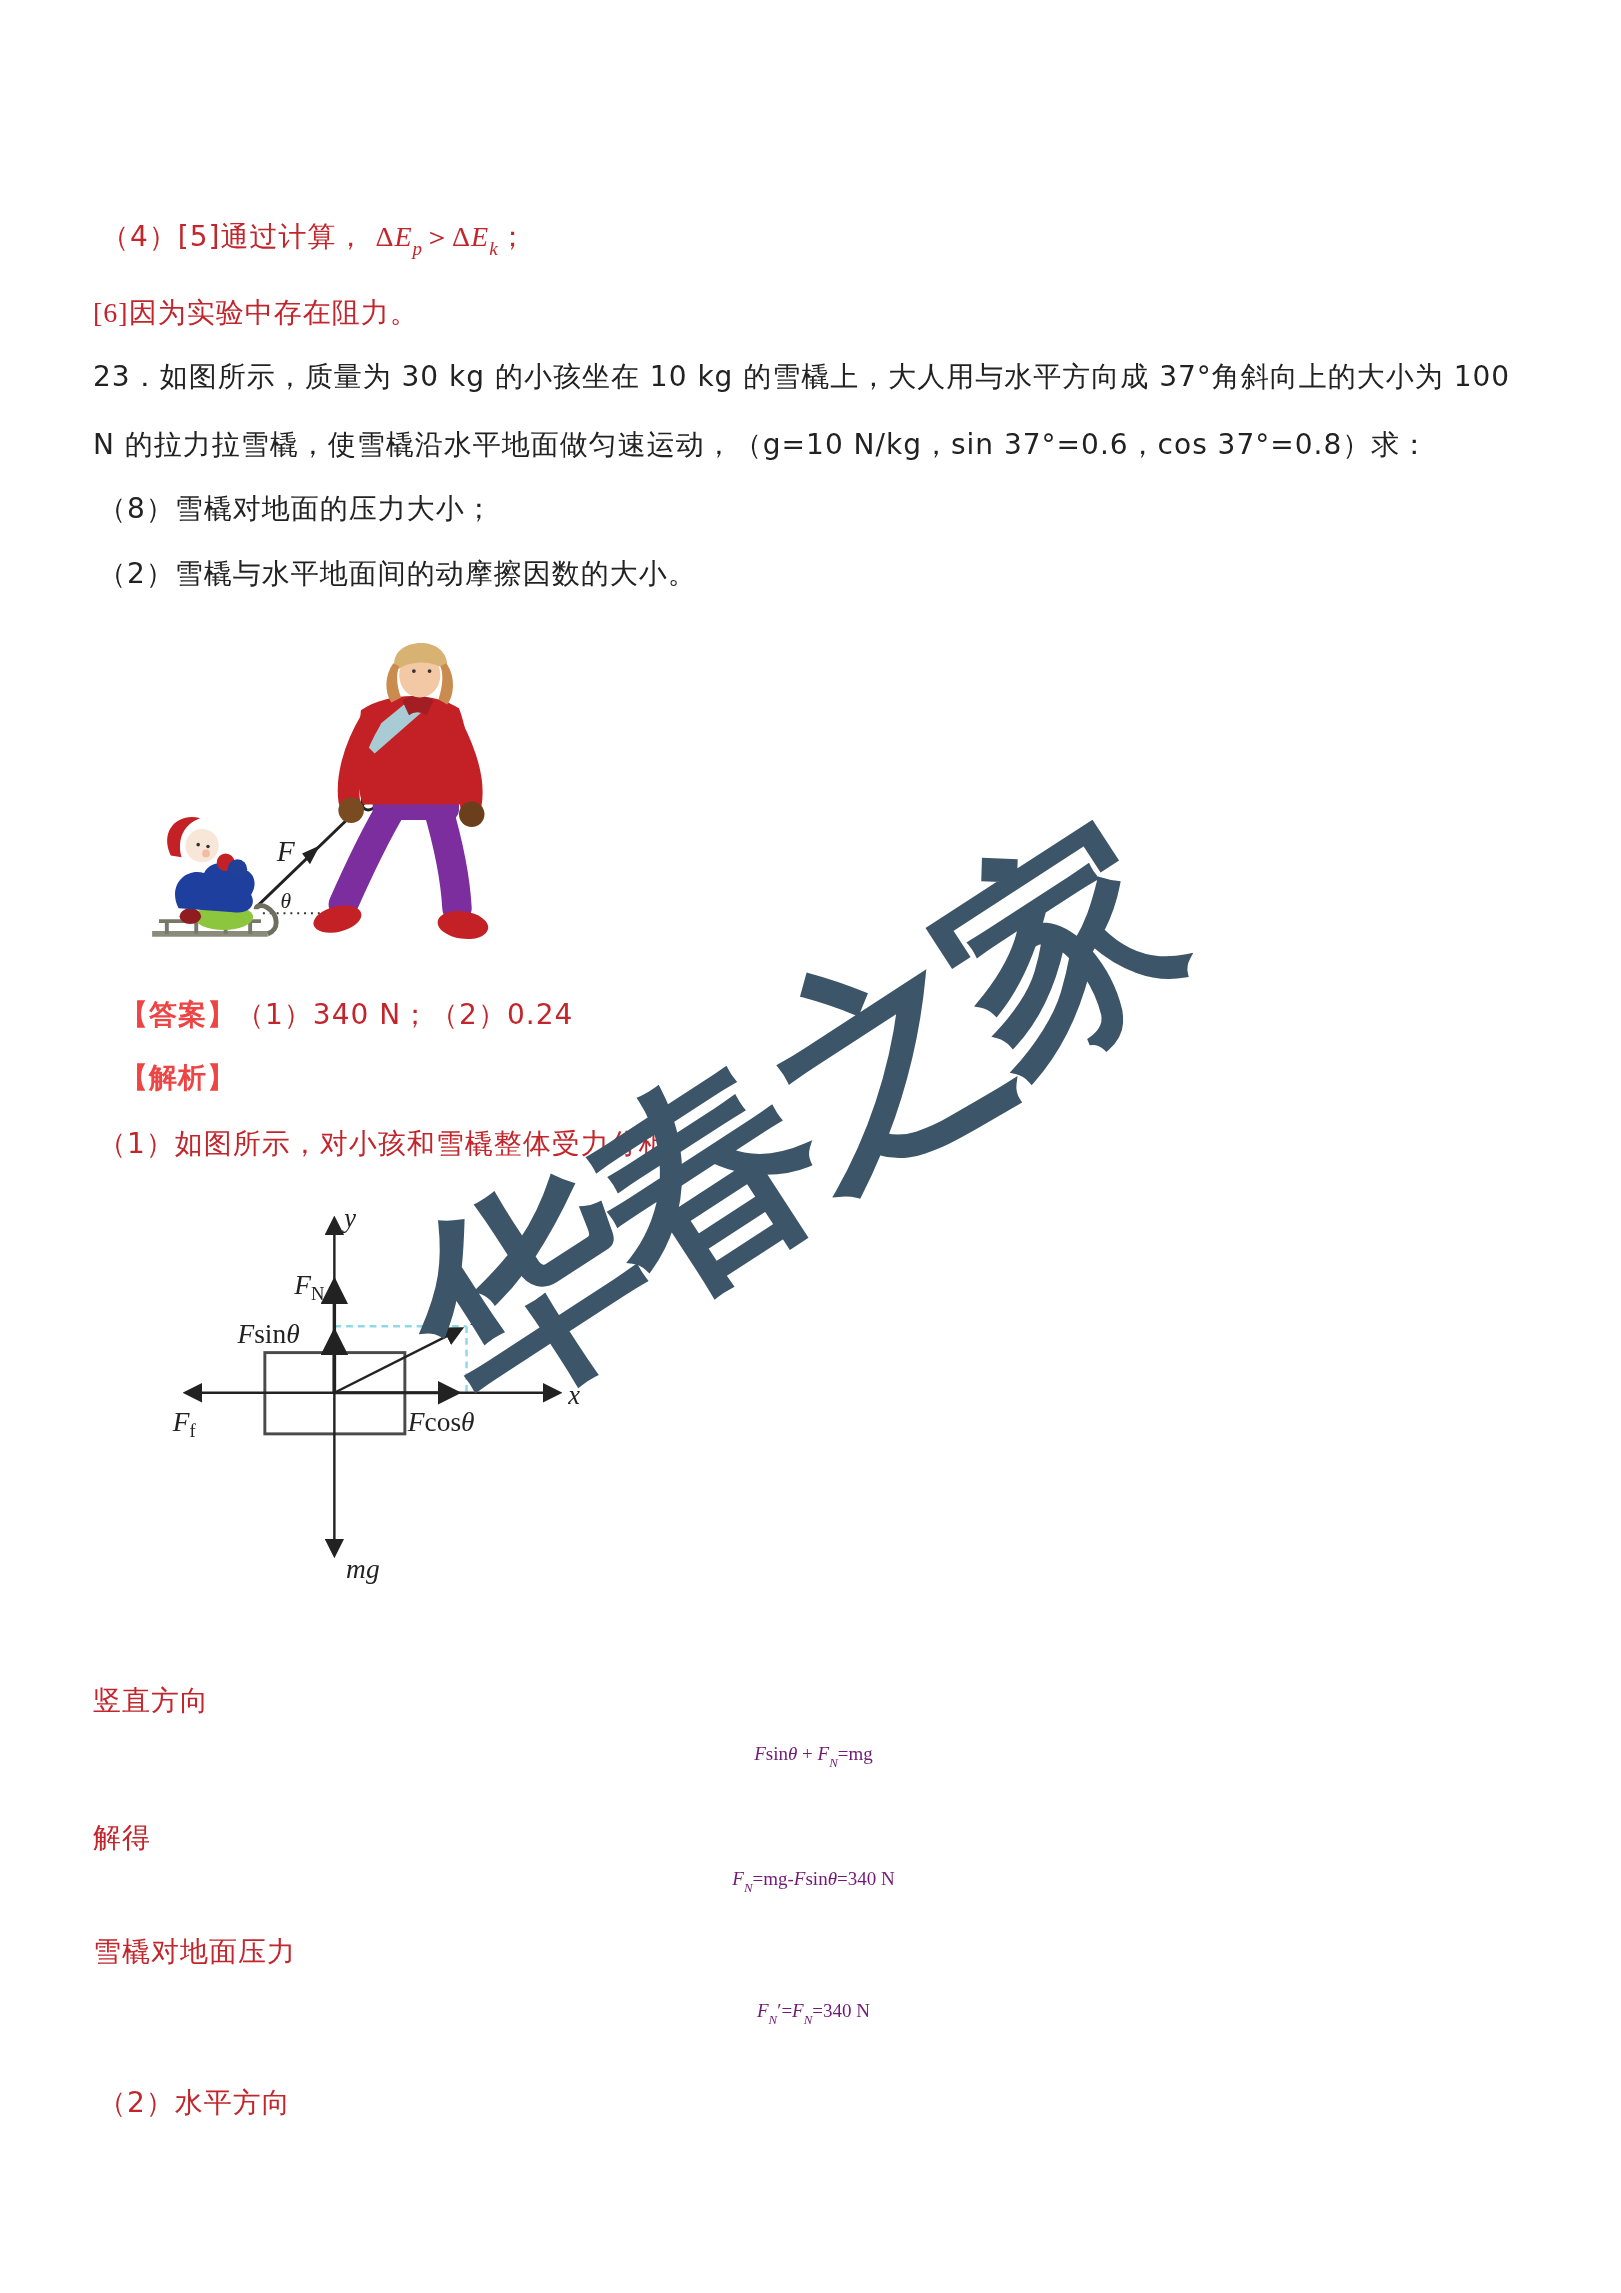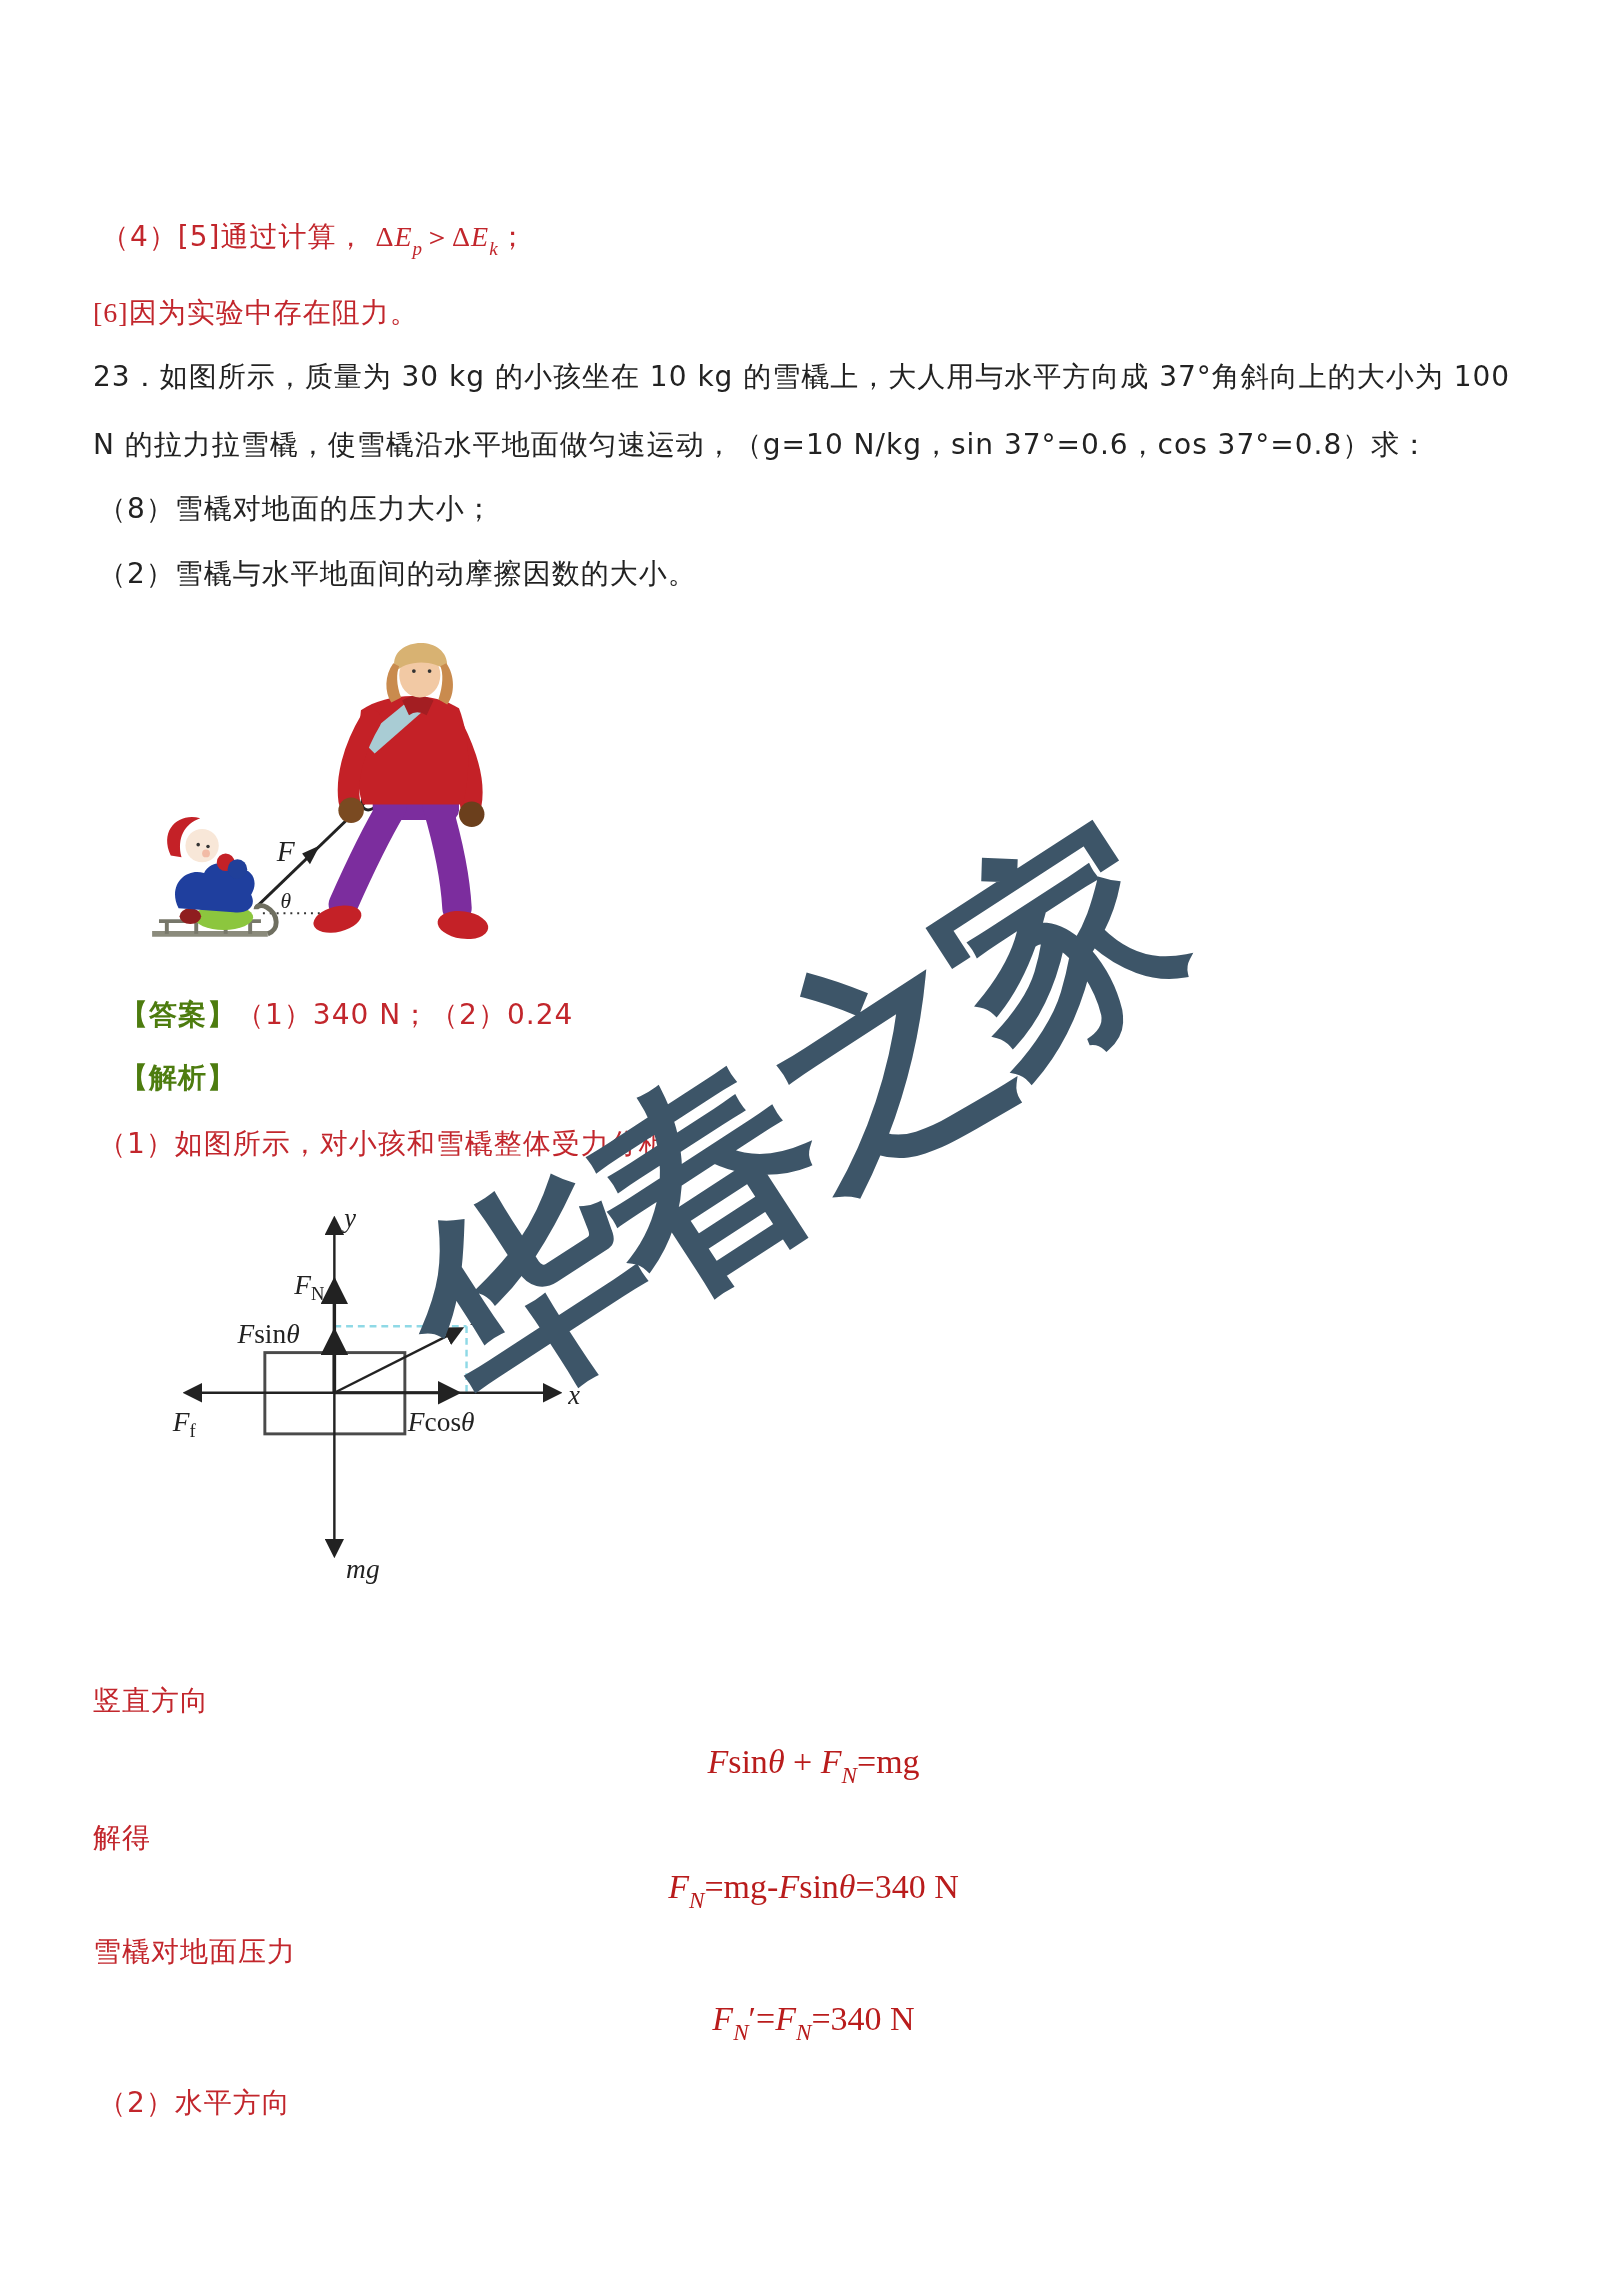--- a/index.html
+++ b/index.html
@@ -1,26 +1,26 @@
 <!DOCTYPE html>
 <html><head>
 <meta charset="utf-8">
 <style>
   html,body{margin:0;padding:0;background:#ffffff;}
   .page{position:relative;width:1621px;height:2294px;background:#ffffff;overflow:hidden;
         font-family:"DejaVu Sans",sans-serif;}
   .abs{position:absolute;}
   .cn{font-size:28px;color:#222222;letter-spacing:1px;}
   .red{color:#c2262c;}
-  .tag{color:#4d7c0f;font-weight:bold;}
+  .tag{color:#ef4444;font-weight:bold;}
   .fm{font-family:"Liberation Serif",serif;}
   .fm i{font-style:italic;font-family:"Liberation Serif",serif;}
   .fm sub{font-size:0.68em;position:relative;top:2px;font-style:italic;}
-  .fline{position:absolute;left:88px;width:1451px;text-align:center;font-size:34px;
-         color:#b91c1c;font-family:"Liberation Serif",serif;}
+  .fline{position:absolute;left:88px;width:1451px;text-align:center;font-size:19px;
+         color:#701a75;font-family:"Liberation Serif",serif;}
   .fline i{font-style:italic;}
   .fline sub{font-size:0.68em;position:relative;top:2px;font-style:italic;}
   .wm{position:absolute;left:363px;top:980px;width:902px;height:255px;
       font-size:223px;font-weight:bold;color:#3d5568;letter-spacing:-11.8px;
       transform:rotate(-33deg);transform-origin:50% 50%;z-index:6;white-space:nowrap;
       font-family:"DejaVu Sans",sans-serif;line-height:255px;}
   svg text{font-family:"Liberation Serif",serif;fill:#222222;}
   svg .it{font-style:italic;}
 </style>
 </head>

